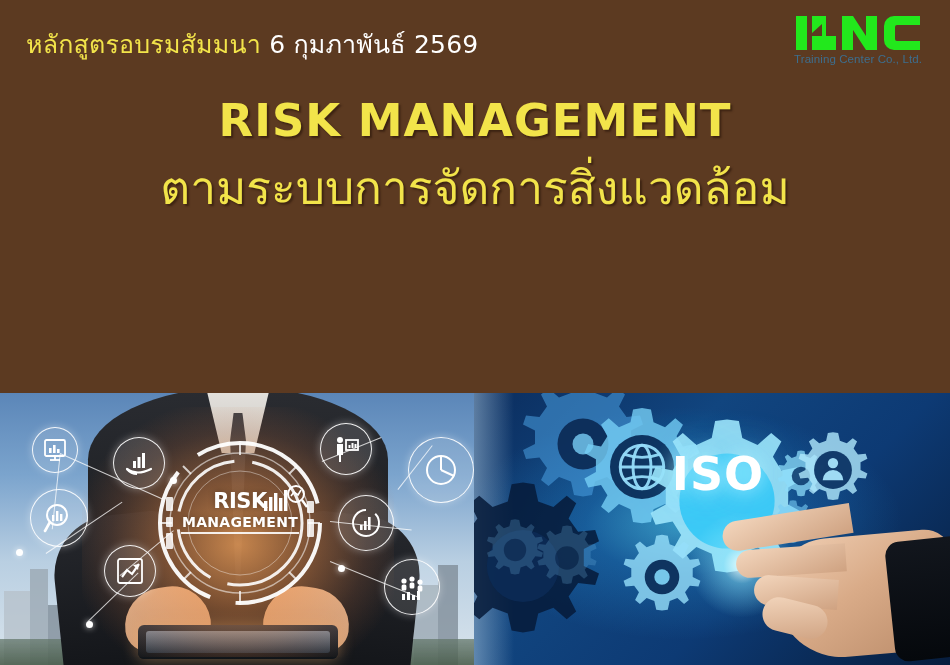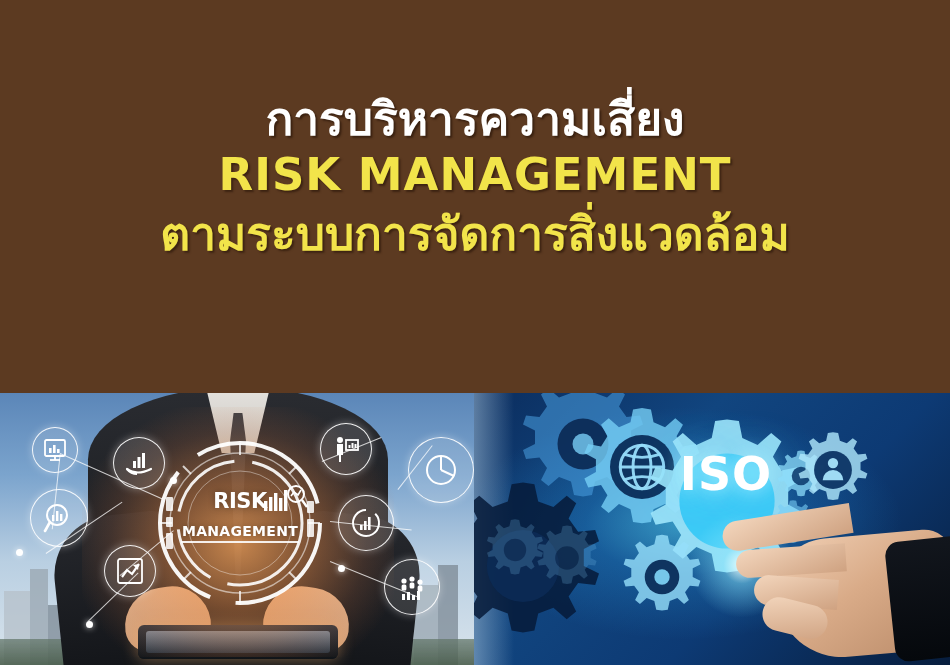--- a/index.html
+++ b/index.html
@@ -52,22 +52,22 @@
     font-size:46px;font-weight:700;color:#ffffff;
     text-shadow:2px 2px 2px rgba(40,20,8,.65);
   }
   .t2{
     margin-top:10px;
     font-size:45px;font-weight:700;color:#f2e44a;
     letter-spacing:1px;
     text-shadow:2px 2px 2px rgba(40,20,8,.6);
   }
   .t3{
-    margin-top:14px;
-    font-size:46px;font-weight:700;color:#f2e44a;
+    margin-top:22px;
+    font-size:46px;font-weight:400;color:#f2e44a;
     text-shadow:2px 2px 2px rgba(40,20,8,.6);
   }
   .t4{
     margin-top:20px;
     font-size:45px;font-weight:700;color:#ffffff;
     letter-spacing:1px;
     text-shadow:2px 2px 2px rgba(40,20,8,.65);
   }
 
   
@@ -149,21 +149,21 @@
   .hud svg{display:block;}
   .hud-text{
     position:absolute;left:0;right:0;top:52px;text-align:center;
     color:#fff;line-height:1;
   }
   .hud-risk{
     font-size:21px;font-weight:700;letter-spacing:-.5px;
     text-shadow:0 0 6px rgba(0,0,0,.35);
   }
   .hud-mgmt{
-    margin-top:12px;font-size:14px;font-weight:700;letter-spacing:.3px;
+    margin-top:3px;font-size:14px;font-weight:700;letter-spacing:.3px;
     text-shadow:0 0 6px rgba(0,0,0,.35);
   }
   .hud-rule{
     margin:3px auto 0;width:118px;height:1.5px;background:rgba(255,255,255,.9);
   }
   .hud-spark{
     position:absolute;right:16px;top:46px;width:44px;height:26px;
   }
   .node{
     position:absolute;border-radius:50%;
@@ -190,21 +190,21 @@
       radial-gradient(ellipse at 44% 48%, rgba(90,225,255,.55) 0%, rgba(40,150,220,.30) 26%, rgba(12,60,120,0) 58%),
       linear-gradient(135deg,#0b2d5e 0%,#11457f 34%,#0d3a74 62%,#071d3d 100%);
   }
   .blue-bg:after{
     content:"";position:absolute;left:0;bottom:0;width:40px;height:100%;
     background:linear-gradient(90deg,rgba(160,190,215,.55),rgba(160,190,215,0));
   }
   .gear{position:absolute;}
   .gear svg{display:block;}
   .iso-label{
-    position:absolute;left:192px;top:54px;width:120px;text-align:center;
+    position:absolute;left:184px;top:54px;width:120px;text-align:center;
     color:#ffffff;font-size:46px;font-weight:700;letter-spacing:1px;
     text-shadow:0 0 18px rgba(180,245,255,.95),0 0 40px rgba(90,210,255,.8);
   }
   .iso-flare{
     position:absolute;left:208px;top:112px;width:120px;height:120px;
     background:radial-gradient(circle,rgba(235,255,255,.95) 0%,rgba(140,235,255,.45) 22%,rgba(60,190,255,0) 62%);
     pointer-events:none;
   }
   .p-hand{
     position:absolute;right:-6px;bottom:10px;width:250px;height:150px;
@@ -227,23 +227,42 @@
     position:absolute;right:-10px;bottom:-4px;width:76px;height:120px;
     background:linear-gradient(180deg,#12161d,#05080c);
     border-radius:14px 0 0 14px;transform:rotate(-6deg);
   }
 </style>
 </head>
 <body>
 
 <div class="banner">
 
+  <div class="header-row">
+
+    <div class="course-line">
+      <span class="th-yellow">หลักสูตรอบรมสัมมนา</span>
+      <span class="th-white">6 กุมภาพันธ์ 2569</span>
+    </div>
+
+    <div class="logo">
+      <svg class="logo-svg" width="124" height="38" viewBox="0 0 124 38">
+
+        <rect x="0" y="2" width="11" height="34" fill="#22e81c"></rect>
+        <path d="M16 2 L30 2 L30 22 L40 22 L40 36 L16 36 L16 22 L26 22 L26 10 L16 19 Z" fill="#22e81c"></path>
+
+        <path d="M46 2 L57 2 L70 22 L70 2 L81 2 L81 36 L70 36 L57 16 L57 36 L46 36 Z" fill="#22e81c"></path>
+
+        <path d="M124 11 L124 2 L98 2 A10 10 0 0 0 88 12 L88 26 A10 10 0 0 0 98 36 L124 36 L124 27 L101 27 A2 2 0 0 1 99 25 L99 13 A2 2 0 0 1 101 11 Z" fill="#22e81c"></path>
+      </svg>
+      <span class="logo-sub">Training Center Co., Ltd.</span>
+    </div>
+  </div>
 
   <div class="title-block">
-    <span class="t-line t1">การบริหารความเสี่ยง</span>
     <span class="t-line t2">RISK MANAGEMENT</span>
     <span class="t-line t3">ตามระบบการจัดการสิ่งแวดล้อม</span>
   </div>
 
   <div class="photos">
 
     <div class="photo photo-left">
       <div class="sky"></div>
 
       <div class="city">

